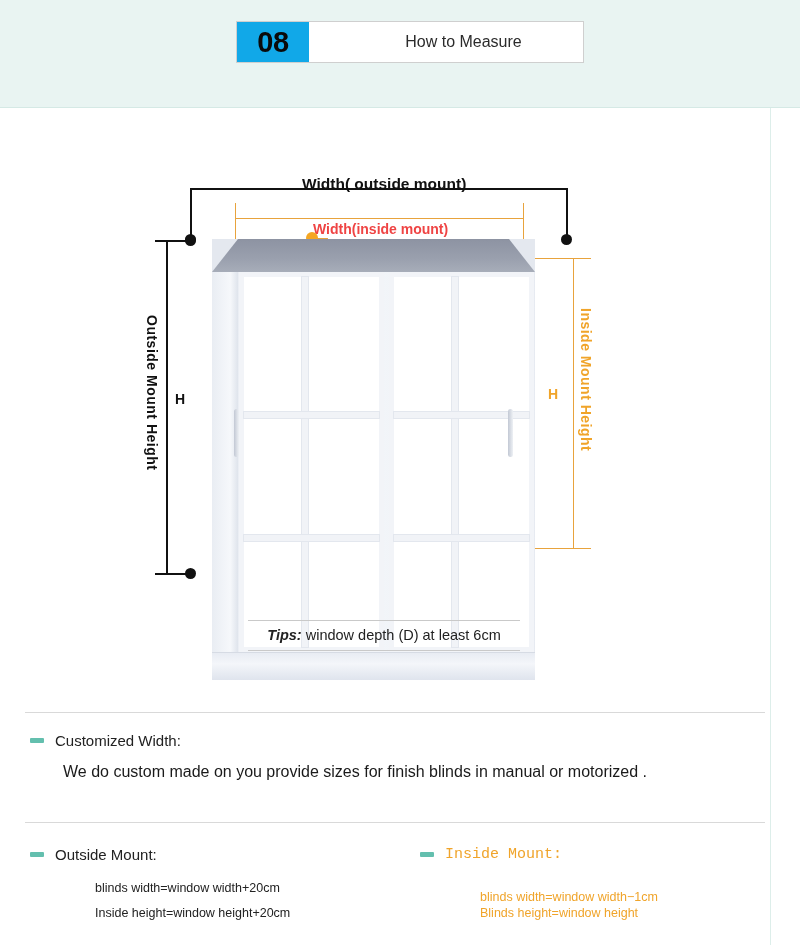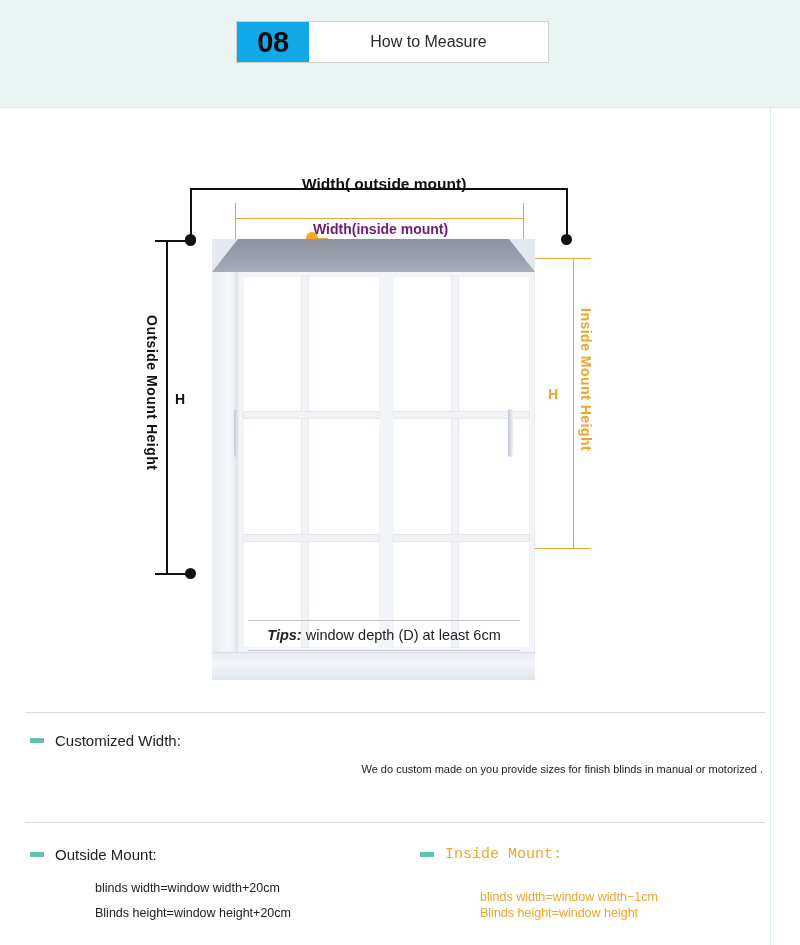--- a/index.html
+++ b/index.html
@@ -26,21 +26,21 @@
   .chip-num{
     width:72px;background:#11a8e8;
     display:flex;align-items:center;justify-content:center;
     font-size:29px;font-weight:bold;color:#0a0a0a;
     letter-spacing:-0.5px;
     font-family:"Liberation Sans", sans-serif;
   }
   .chip-title{
     width:239px;background:#ffffff;
     display:flex;align-items:center;justify-content:center;
-    font-size:16px;color:#2b2b2b;
+    font-size:16px;color:#2b2b2b;margin-left:35px;
   }
 
   
   .page-edge{
     position:absolute;left:770px;top:108px;width:1px;height:837px;
     background:#ddeeea;
   }
 
   
   .diagram{
@@ -103,21 +103,21 @@
   .dot{position:absolute;width:11px;height:11px;border-radius:50%;background:#111;}
   .dot.orange{background:#f5a623;width:12px;height:12px;}
 
   
   .odim{position:absolute;background:#e8a33d;}
   .odim.h{height:1.4px;}
   .odim.v{width:1.4px;}
 
   .lbl{position:absolute;white-space:nowrap;}
   .lbl-black{color:#111;font-weight:bold;font-size:15.5px;}
-  .lbl-orange{color:#701a75;font-weight:bold;font-size:14px;}
+  .lbl-orange{color:#ef4444;font-weight:bold;font-size:14px;}
   .lbl-depth{color:#f7c477;font-weight:bold;font-size:13.5px;}
   .vlabel{
     writing-mode:vertical-rl;text-orientation:mixed;
     font-weight:bold;font-size:14px;letter-spacing:0.5px;
   }
   .vlabel.black{color:#111;}
   .vlabel.orange{color:#f0a42a;}
   .hmark{font-weight:bold;font-size:14px;}
   .hmark.black{color:#111;}
   .hmark.orange{color:#f0a42a;}
@@ -140,21 +140,21 @@
     display:inline-block;width:14px;height:5px;background:#63bfae;
     margin-right:11px;vertical-align:middle;border-radius:1px;
   }
   .head-row{position:absolute;display:flex;align-items:center;}
   .head-text{font-size:15px;color:#222;vertical-align:middle;}
   .head-text.orange{color:#f0a42a;font-family:Liberation Mono, monospace;}
 
   .cust-head{left:30px;top:732px;}
   .cust-body{
     position:absolute;left:63px;top:763px;width:700px;
-    font-size:11px;color:#1a1a1a;text-align:right;
+    font-size:16px;color:#1a1a1a;
   }
   .om-head{left:30px;top:846px;}
   .im-head{left:420px;top:846px;}
   .sub-line{position:absolute;font-size:12.5px;color:#222;}
   .sub-line.orange{color:#f0a42a;}
   .om-l1{left:95px;top:881px;}
   .om-l2{left:95px;top:906px;}
   .im-l1{left:480px;top:882px;margin-top:8px;}
   .im-l2{left:480px;top:906px;}
 </style>
@@ -248,20 +248,20 @@
 </div>
 <div class="cust-body">We do custom made on you provide sizes for finish blinds in manual or motorized .</div>
 
 <div class="rule r2"></div>
 
 <div class="head-row om-head">
   <span class="bullet"></span>
   <span class="head-text">Outside Mount:</span>
 </div>
 <div class="sub-line om-l1">blinds width=window width+20cm</div>
-<div class="sub-line om-l2">Blinds height=window height+20cm</div>
+<div class="sub-line om-l2">Inside height=window height+20cm</div>
 
 <div class="head-row im-head">
   <span class="bullet"></span>
   <span class="head-text orange">Inside Mount:</span>
 </div>
 <div class="sub-line orange im-l1">blinds width=window width−1cm</div>
 <div class="sub-line orange im-l2">Blinds height=window height</div>
 
 </body></html>

